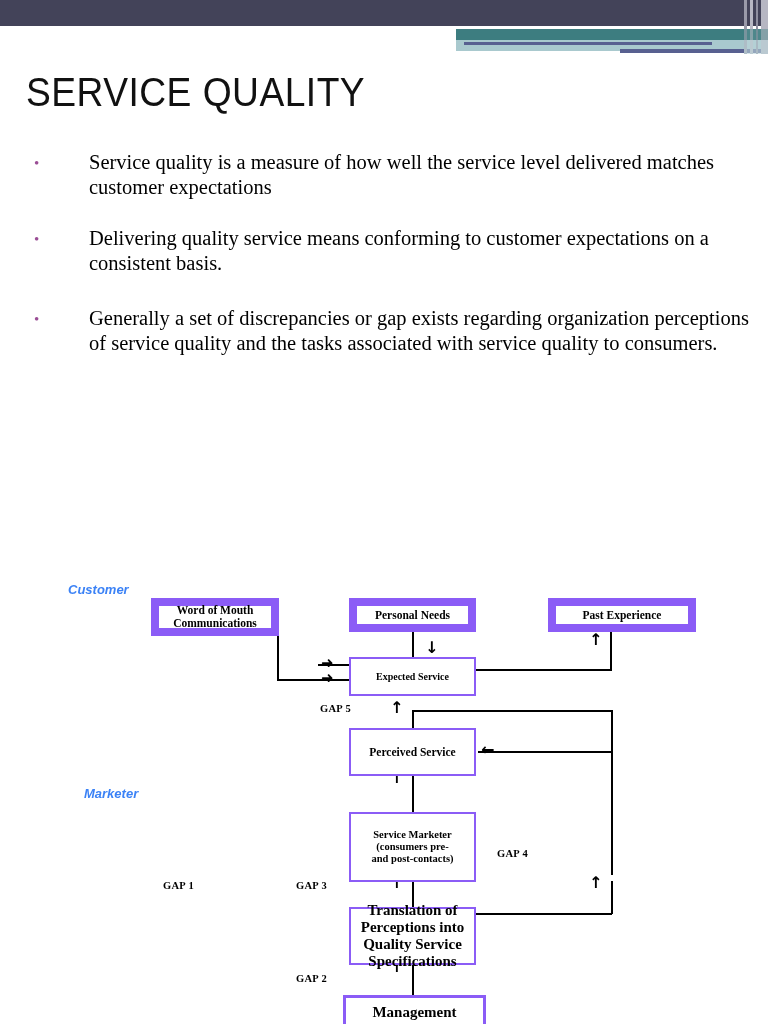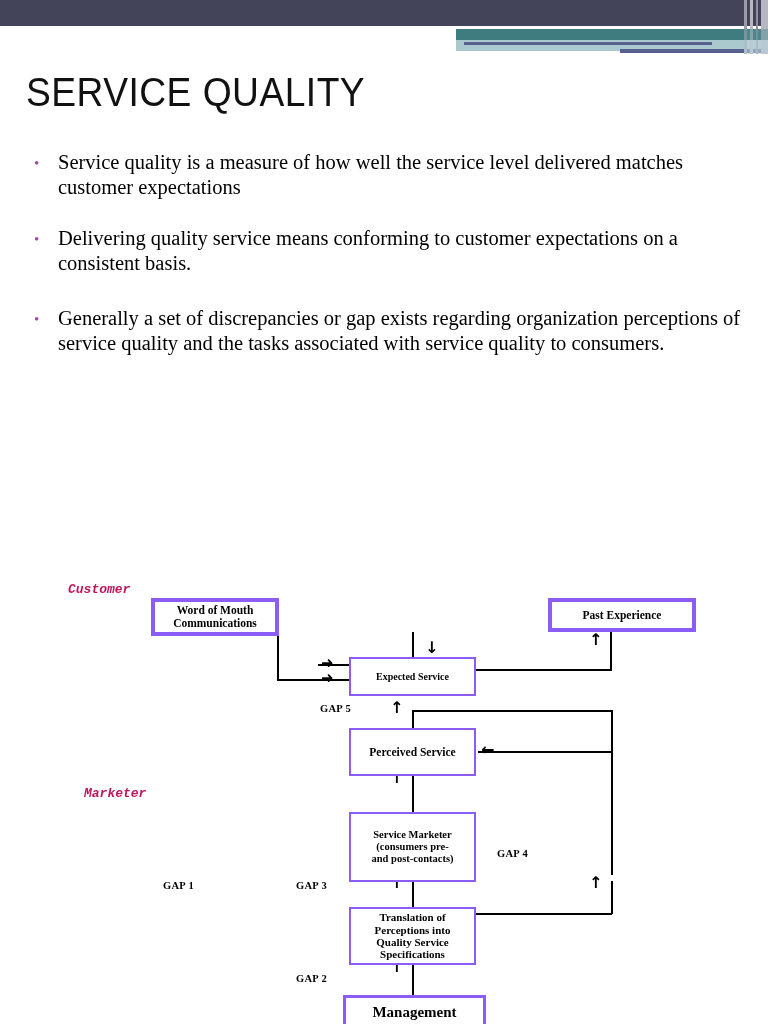--- a/index.html
+++ b/index.html
@@ -34,35 +34,35 @@
 
   
   #bullets{position:absolute;left:30px;top:150px;width:730px;}
   .bullet{display:flex;margin-bottom:26px;}
   .bullet-mark{
     color:#9a4d95;font-size:15px;line-height:26px;width:24px;flex:0 0 24px;
     text-align:left;padding-left:4px;
   }
   .bullet-text{
     font-family:"Liberation Serif", serif;
-    font-size:20.5px;line-height:25px;color:#000000;flex:1;
+    font-size:20.5px;line-height:25px;color:#000000;flex:1;margin-left:31px;
   }
 
   
   #diagram{position:absolute;left:0;top:570px;width:768px;height:454px;}
   .dbox{
-    position:absolute;border:4px solid #8b5cf6;background:#fff;
+    position:absolute;border:8px solid #8b5cf6;background:#fff;
     display:flex;align-items:center;justify-content:center;text-align:center;
     font-family:"Liberation Serif", serif;font-weight:700;color:#000;
     line-height:1.12;box-sizing:border-box;
   }
   .dbox span{display:block;padding:0 3px;}
   .sect-label{
-    position:absolute;font-family:Liberation Mono, monospace;
-    font-style:italic;font-weight:700;font-size:13px;color:#be185d;
+    position:absolute;font-family:Liberation Sans, sans-serif;
+    font-style:italic;font-weight:700;font-size:13px;color:#3b82f6;
   }
   .gap-label{
     position:absolute;font-family:"Liberation Serif", serif;
     font-weight:700;font-size:10.5px;letter-spacing:.3px;color:#000;
   }
   .line{position:absolute;background:#000;}
   .lh{height:1.6px;}
   .lv{width:1.6px;}
   .lh2{height:2.4px;}
   .lv2{width:2.4px;}
@@ -145,41 +145,44 @@
   <div class="arrow" style="left:481px;top:172px;font-size:16px;">←</div>
   <div class="arrow" style="left:390px;top:200px;font-size:16px;">↑</div>
   <div class="arrow" style="left:390px;top:305px;font-size:16px;">↑</div>
   <div class="arrow" style="left:589px;top:305px;font-size:16px;">↑</div>
   <div class="arrow" style="left:390px;top:389px;font-size:16px;">↑</div>
 
   <div class="dbox" style="left:151px;top:28px;width:128px;height:38px;font-size:11.5px;">
     <span>Word of Mouth Communications</span>
   </div>
 
+  <div class="dbox" style="left:349px;top:28px;width:127px;height:34px;font-size:11.5px;">
+    <span>Personal Needs</span>
+  </div>
 
   <div class="dbox" style="left:548px;top:28px;width:148px;height:34px;font-size:11.5px;">
     <span>Past Experience</span>
   </div>
 
   <div class="dbox" style="left:349px;top:87px;width:127px;height:39px;font-size:10px;border-width:2.5px;">
     <span>Expected Service</span>
   </div>
 
   <div class="dbox" style="left:349px;top:158px;width:127px;height:48px;font-size:11.5px;border-width:2.5px;">
     <span>Perceived Service</span>
   </div>
 
   <div class="dbox" style="left:349px;top:242px;width:127px;height:70px;font-size:10.5px;border-width:2.5px;flex-direction:column;">
     <span>Service Marketer</span>
     <span>(consumers pre-</span>
     <span>and post-contacts)</span>
   </div>
 
 
-  <div class="dbox" style="left:349px;top:337px;width:127px;height:58px;font-size:11px;border-width:2.5px;flex-direction:column;">
+  <div class="dbox" style="left:349px;top:337px;width:127px;height:58px;font-size:15px;border-width:2.5px;flex-direction:column;">
     <span>Translation of</span>
     <span>Perceptions into</span>
     <span>Quality Service</span>
     <span>Specifications</span>
   </div>
 
   <div class="dbox" style="left:343px;top:425px;width:143px;height:42px;font-size:15px;border-width:3px;align-items:flex-start;padding-top:6px;overflow:hidden;">
     <span>Management</span>
   </div>
 

